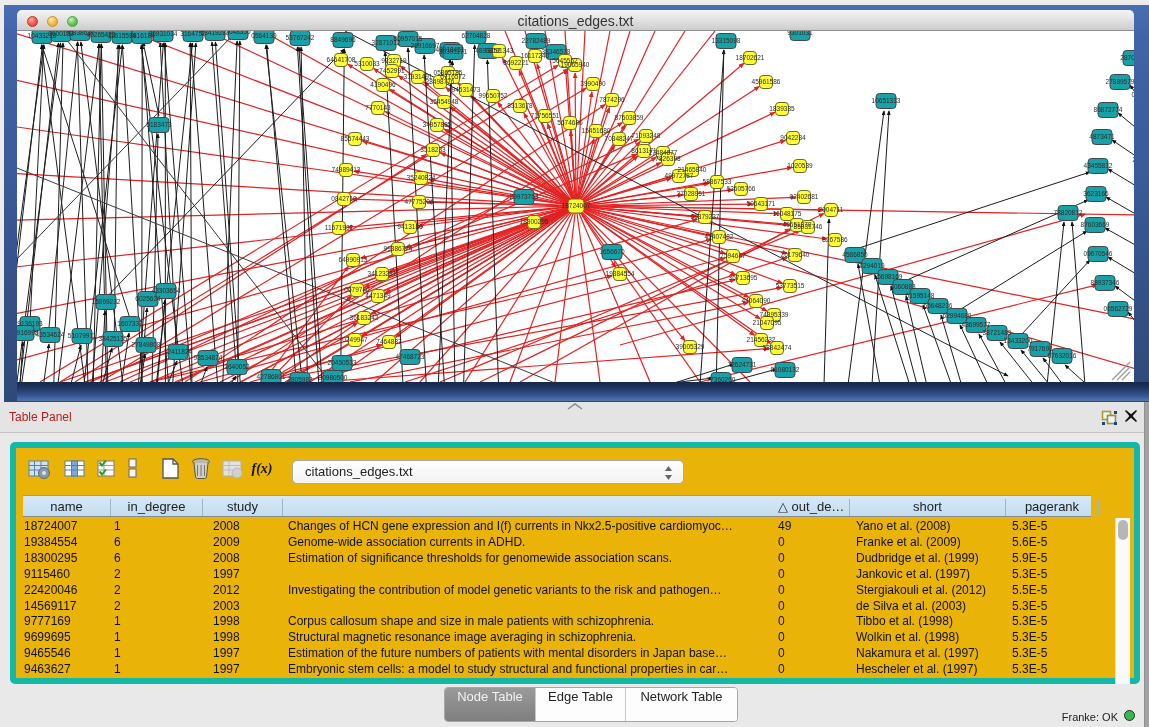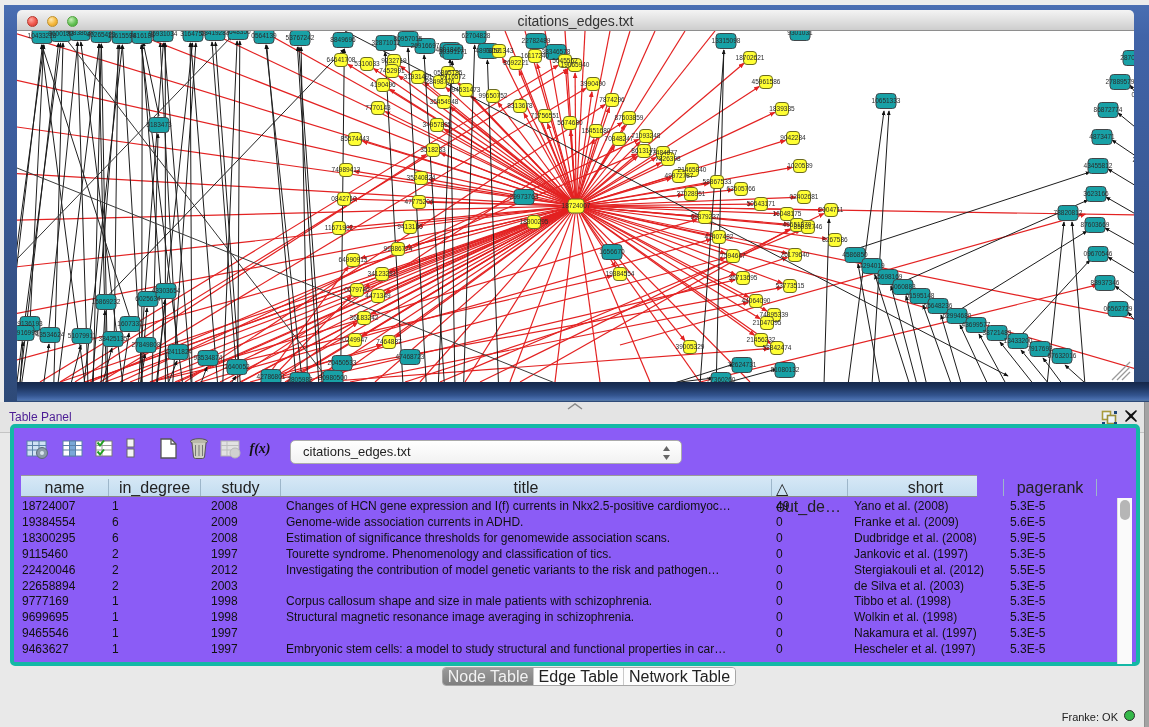--- a/index.html
+++ b/index.html
@@ -9,33 +9,33 @@
 #blueband{position:absolute;left:17px;top:382px;width:1132px;height:19px;
  background:linear-gradient(180deg,#16284a 0%,#1d3560 30%,#33548e 70%,#4a6fae 92%,#56779b 100%)}
 #titlebar{position:absolute;left:17px;top:10px;width:1117px;height:21px;
  background:linear-gradient(180deg,#f4f4f4 0%,#e3e3e3 45%,#cdcdcd 100%);
  border-radius:5px 5px 0 0;border-bottom:1px solid #8e8e8e}
 #titlebar .t{position:absolute;left:0;right:0;top:3px;text-align:center;font-size:14px;color:#333}
 .tl{position:absolute;top:16px;width:11px;height:11px;border-radius:50%}
 #canvas{position:absolute;left:17px;top:31px;width:1117px;height:351px;background:#fff;overflow:hidden}
 #panel{position:absolute;left:0;top:402px;width:1149px;height:325px;background:#e9e9e9}
 #phead{position:absolute;left:0;top:0;width:1149px;height:31px;background:#e4e4e4;border-bottom:1px solid #c4c4c4}
-#phead .pt{position:absolute;left:9px;top:8px;font-size:12px;color:#4c1d95}
+#phead .pt{position:absolute;left:9px;top:8px;font-size:12px;color:#b91c1c}
 #grstrip{position:absolute;right:0;top:0;width:5px;height:325px;background:#a3a3a3;border-left:1px solid #8f8f8f}
-#cbox{position:absolute;left:10px;top:22px;width:1130px;height:242px;background:#8b5cf6;border:4px solid #14b8a6;border-radius:5px}
+#cbox{position:absolute;left:10px;top:40px;width:1130px;height:242px;background:#eab308;border:6px solid #14b8a6;border-radius:5px}
 #toolbar{position:absolute;left:0;top:0;width:100%;height:44px}
 #combo{position:absolute;left:276px;top:12px;width:392px;height:24px;background:linear-gradient(#ffffff,#f2f2f2);border:1px solid #ababab;border-radius:5px;font-size:13px;color:#222;line-height:22px;padding-left:12px}
-#thead{position:absolute;left:7px;top:47px;width:956px;height:22px;background:linear-gradient(#d7e8f6,#c3ddf0);border-top:1px solid #9a9a9a;border-bottom:1px solid #8a8a8a;font-size:16px;color:#222}
+#thead{position:absolute;left:7px;top:47px;width:1068px;height:22px;background:linear-gradient(#d7e8f6,#c3ddf0);border-top:1px solid #9a9a9a;border-bottom:1px solid #8a8a8a;font-size:13px;color:#222}
 .hc{position:absolute;top:3px;text-align:center;border-right:1px solid #9db6ca;height:17px}
 #rows{position:absolute;left:7px;top:70px;width:1083px;font-size:12px;color:#111}
 .row{position:absolute;height:16px;white-space:nowrap}
 .c{position:absolute;top:1px;overflow:hidden}
 #vscroll{position:absolute;right:4px;top:70px;width:15px;height:166px;background:#fafafa;border-left:1px solid #e0e0e0}
 #vthumb{position:absolute;left:2px;top:2px;width:10px;height:20px;background:#b6b6b6;border-radius:5px}
-#tabs{position:absolute;left:428px;top:239px;height:19px;display:flex;border:1px solid #a6a6a6;border-radius:4px;overflow:hidden;font-size:16px}
+#tabs{position:absolute;left:428px;top:239px;height:35px;display:flex;border:1px solid #a6a6a6;border-radius:4px;overflow:hidden;font-size:13px}
 .tab{height:100%;line-height:18px;background:#fdfdfd;color:#222;border-left:1px solid #c9c9c9;text-align:center}
 .tab.sel{background:linear-gradient(#9a9a9a,#7f7f7f);color:#f2f2f2;border-left:none}
 #mem{position:absolute;right:31px;top:309px;font-size:11px;color:#222}
 #memdot{position:absolute;right:14px;top:308px;width:11px;height:11px;border-radius:50%;background:#35b94a;border:1.5px solid #2d2d2d}
 </style></head>
 <body>
 <div id="desktop">
   <div id="bluefr"></div>
   <div id="titlebar">
     <div class="t">citations_edges.txt</div>
@@ -675,21 +675,20 @@
       <svg class="abs" style="right:10px;top:5px" width="9" height="14" viewBox="0 0 9 14">
             <path d="M4.5 0 L8 5 L1 5 z" fill="#666"></path>
             <path d="M4.5 14 L8 9 L1 9 z" fill="#666"></path>
           </svg>
     </div>
       </div>
     <div id="thead">
       <div class="hc" style="left:0;width:88px">name</div>
       <div class="hc" style="left:88px;width:92px">in_degree</div>
       <div class="hc" style="left:180px;width:80px">study</div>
-      <div class="hc" style="left:260px;width:491px">title</div>
       <div class="hc" style="left:751px;width:76px;text-align:left;padding-left:4px">△ out_de…</div>
       <div class="hc" style="left:827px;width:156px">short</div>
       <div class="hc" style="left:983px;width:93px">pagerank</div>
     </div>
     <div id="rows">
         <div class="row" style="top:0.0px;width:1083px">
           <span class="c" style="left:1px;width:85px">18724007</span>
           <span class="c" style="left:91px;width:95px">1</span>
           <span class="c" style="left:190px;width:72px">2008</span>
           <span class="c" style="left:265px;width:488px">Changes of HCN gene expression and I(f) currents in Nkx2.5-positive cardiomyoc…</span>
@@ -705,43 +704,42 @@
           <span class="c" style="left:755px;width:74px">0</span>
           <span class="c" style="left:833px;width:154px">Franke et al. (2009)</span>
           <span class="c" style="left:989px;width:90px">5.6E-5</span>
         </div>
 <div class="row" style="top:31.8px;width:1083px">
           <span class="c" style="left:1px;width:85px">18300295</span>
           <span class="c" style="left:91px;width:95px">6</span>
           <span class="c" style="left:190px;width:72px">2008</span>
           <span class="c" style="left:265px;width:488px">Estimation of significance thresholds for genomewide association scans.</span>
           <span class="c" style="left:755px;width:74px">0</span>
-          <span class="c" style="left:833px;width:154px">Dudbridge et al. (2008)</span>
+          <span class="c" style="left:833px;width:154px">Dudbridge et al. (1999)</span>
           <span class="c" style="left:989px;width:90px">5.9E-5</span>
         </div>
 <div class="row" style="top:47.7px;width:1083px">
           <span class="c" style="left:1px;width:85px">9115460</span>
           <span class="c" style="left:91px;width:95px">2</span>
           <span class="c" style="left:190px;width:72px">1997</span>
-          <span class="c" style="left:265px;width:488px">Tourette syndrome. Phenomenology and classification of tics.</span>
           <span class="c" style="left:755px;width:74px">0</span>
           <span class="c" style="left:833px;width:154px">Jankovic et al. (1997)</span>
           <span class="c" style="left:989px;width:90px">5.3E-5</span>
         </div>
 <div class="row" style="top:63.6px;width:1083px">
           <span class="c" style="left:1px;width:85px">22420046</span>
           <span class="c" style="left:91px;width:95px">2</span>
           <span class="c" style="left:190px;width:72px">2012</span>
           <span class="c" style="left:265px;width:488px">Investigating the contribution of model genetic variants to the risk and pathogen…</span>
           <span class="c" style="left:755px;width:74px">0</span>
           <span class="c" style="left:833px;width:154px">Stergiakouli et al. (2012)</span>
           <span class="c" style="left:989px;width:90px">5.5E-5</span>
         </div>
 <div class="row" style="top:79.5px;width:1083px">
-          <span class="c" style="left:1px;width:85px">22658894</span>
+          <span class="c" style="left:1px;width:85px">14569117</span>
           <span class="c" style="left:91px;width:95px">2</span>
           <span class="c" style="left:190px;width:72px">2003</span>
           <span class="c" style="left:755px;width:74px">0</span>
           <span class="c" style="left:833px;width:154px">de Silva et al. (2003)</span>
           <span class="c" style="left:989px;width:90px">5.3E-5</span>
         </div>
 <div class="row" style="top:95.4px;width:1083px">
           <span class="c" style="left:1px;width:85px">9777169</span>
           <span class="c" style="left:91px;width:95px">1</span>
           <span class="c" style="left:190px;width:72px">1998</span>
@@ -756,20 +754,21 @@
           <span class="c" style="left:190px;width:72px">1998</span>
           <span class="c" style="left:265px;width:488px">Structural magnetic resonance image averaging in schizophrenia.</span>
           <span class="c" style="left:755px;width:74px">0</span>
           <span class="c" style="left:833px;width:154px">Wolkin et al. (1998)</span>
           <span class="c" style="left:989px;width:90px">5.3E-5</span>
         </div>
 <div class="row" style="top:127.2px;width:1083px">
           <span class="c" style="left:1px;width:85px">9465546</span>
           <span class="c" style="left:91px;width:95px">1</span>
           <span class="c" style="left:190px;width:72px">1997</span>
+          <span class="c" style="left:265px;width:488px">Estimation of the future numbers of patients with mental disorders in Japan base…</span>
           <span class="c" style="left:755px;width:74px">0</span>
           <span class="c" style="left:833px;width:154px">Nakamura et al. (1997)</span>
           <span class="c" style="left:989px;width:90px">5.3E-5</span>
         </div>
 <div class="row" style="top:143.1px;width:1083px">
           <span class="c" style="left:1px;width:85px">9463627</span>
           <span class="c" style="left:91px;width:95px">1</span>
           <span class="c" style="left:190px;width:72px">1997</span>
           <span class="c" style="left:265px;width:488px">Embryonic stem cells: a model to study structural and functional properties in car…</span>
           <span class="c" style="left:755px;width:74px">0</span>

